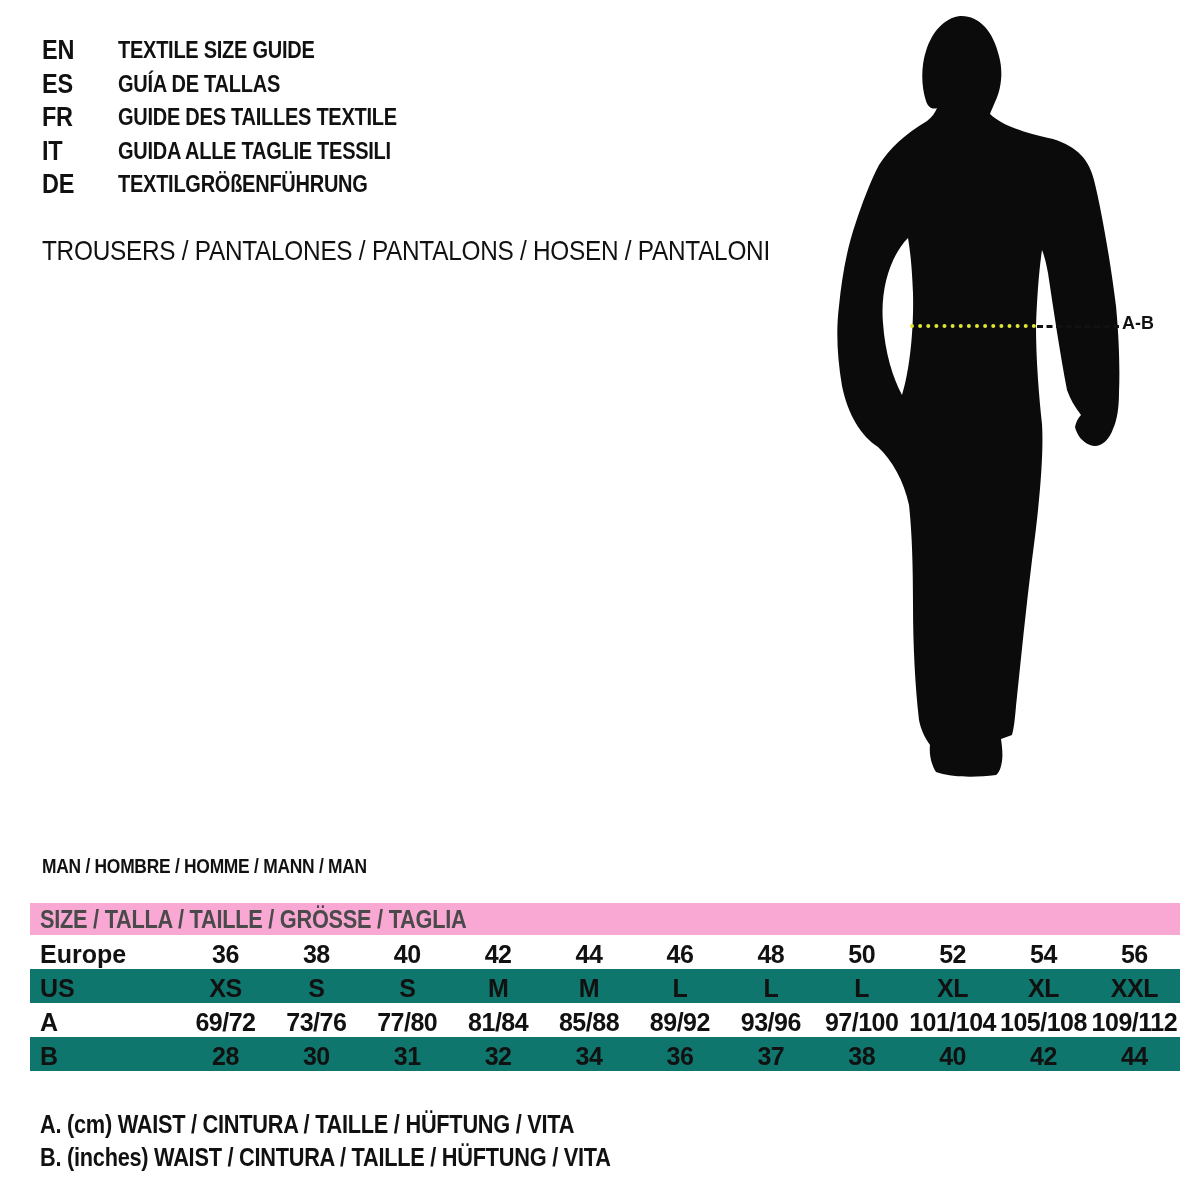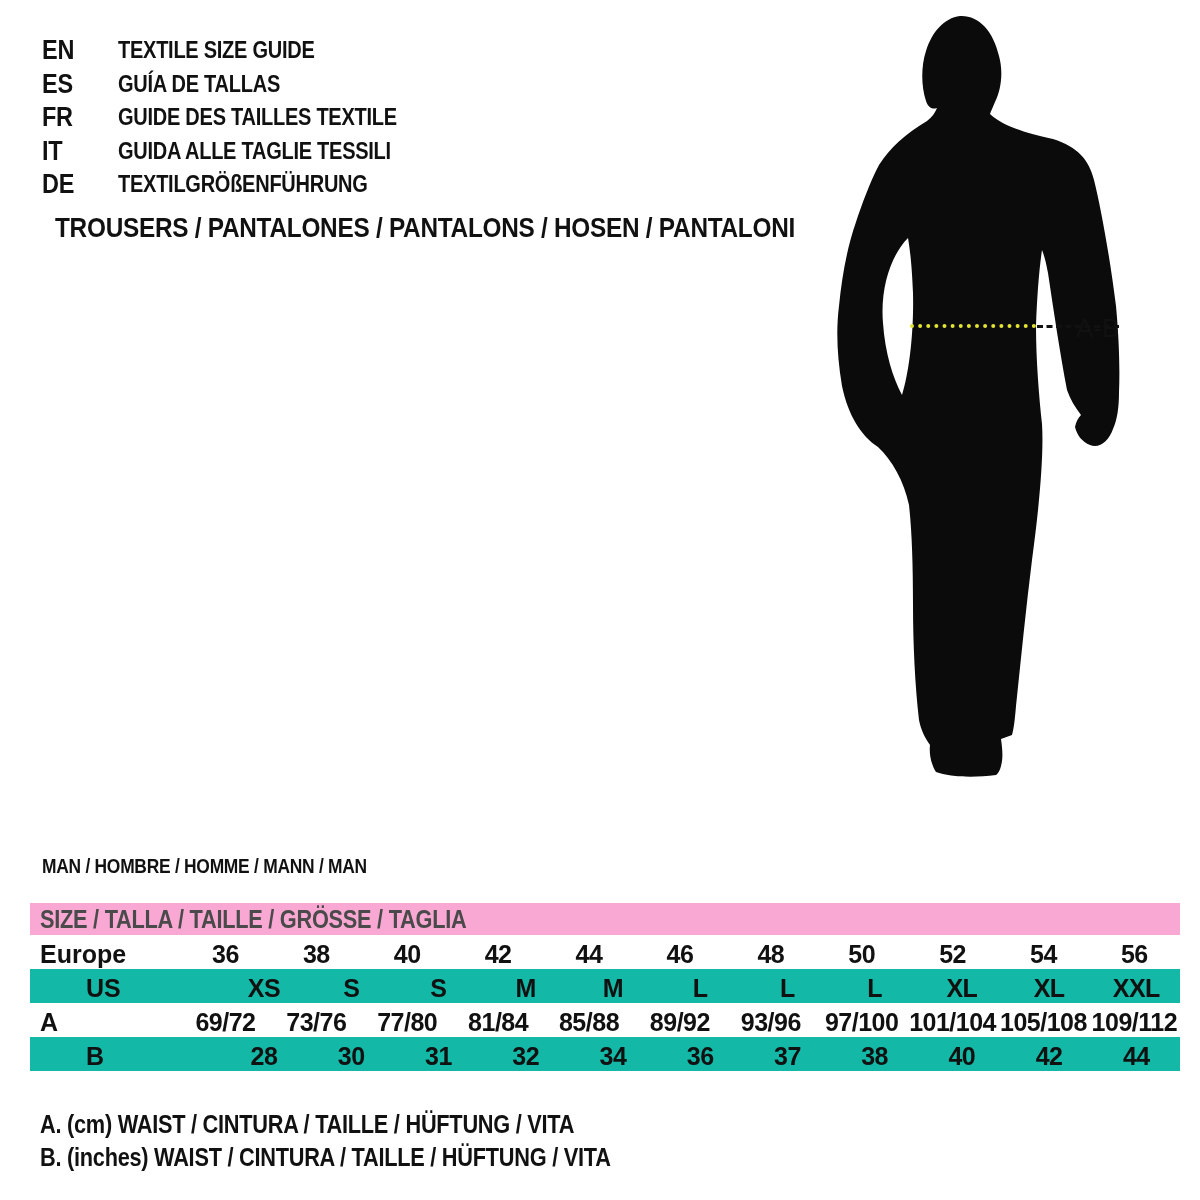--- a/index.html
+++ b/index.html
@@ -9,38 +9,38 @@
 
   .cond { display:inline-block; transform:scaleX(0.87); transform-origin:left center;
           letter-spacing:-0.3px; white-space:nowrap; }
 
   
   .lang-block { position:absolute; left:42px; top:34px; }
   .lang-row { display:flex; height:33.5px; align-items:center; }
   .lang-code { width:76px; font-size:27px; font-weight:700; }
   .lang-label { font-size:23px; font-weight:700; }
 
-  .category-title { position:absolute; left:42px; top:212px; font-size:28px; font-weight:700;margin-left:13px; }
+  .category-title { position:absolute; left:42px; top:235px; font-size:28px; font-weight:400; }
 
   
   .figure-wrap { position:absolute; left:833px; top:8px; width:300px; height:780px; }
   .measure-yellow { position:absolute; left:910px; top:324px; width:126px; height:0;
                     border-top:4px dotted #e2e432; }
   .measure-black { position:absolute; left:1037px; top:325px; width:82px; height:0;
                    border-top:3px dashed #111; }
-  .measure-label { position:absolute; left:1076px; top:313px; font-size:26px; font-weight:400; }
+  .measure-label { position:absolute; left:1122px; top:313px; font-size:18px; font-weight:700; }
 
   .section-title { position:absolute; left:42px; top:855px; font-size:20px; font-weight:700; }
 
   
   .size-table { position:absolute; left:30px; top:903px; width:1150px; }
   .thead { height:32px; background:#f9a8d4; display:flex; align-items:center;
            padding-left:10px; font-size:25px; font-weight:700; color:#4a4a4a; }
   .trow { display:flex; height:34px; align-items:flex-end; font-size:25px; font-weight:700; }
-  .trow.stripe { background:#14b8a6;padding-left:46px; }
+  .trow.stripe { background:#0f766e; }
   .tlabel { width:150px; padding-left:10px; text-align:left; }
   .tcell { width:90.9px; text-align:center; letter-spacing:-0.5px; }
 
   
   .footnotes { position:absolute; left:40px; top:1108px; }
   .footnote { height:33px; font-size:25px; font-weight:700; display:flex; align-items:center; }
 </style>
 </head>
 <body>
 

